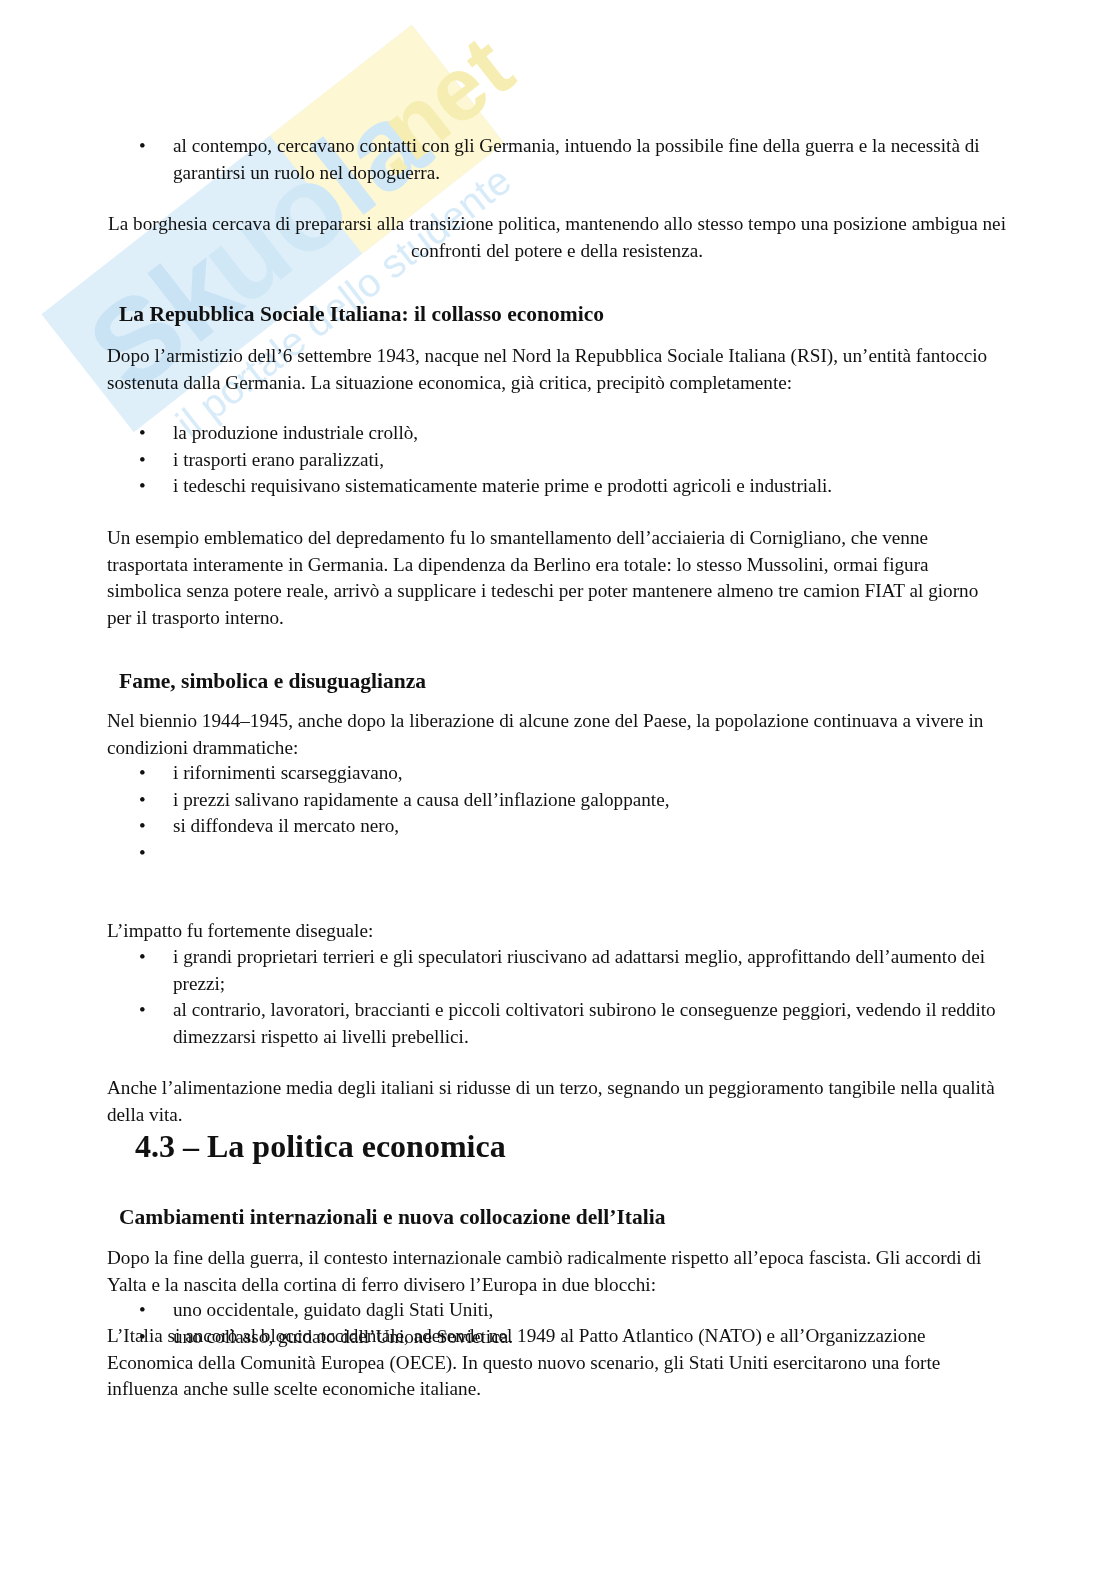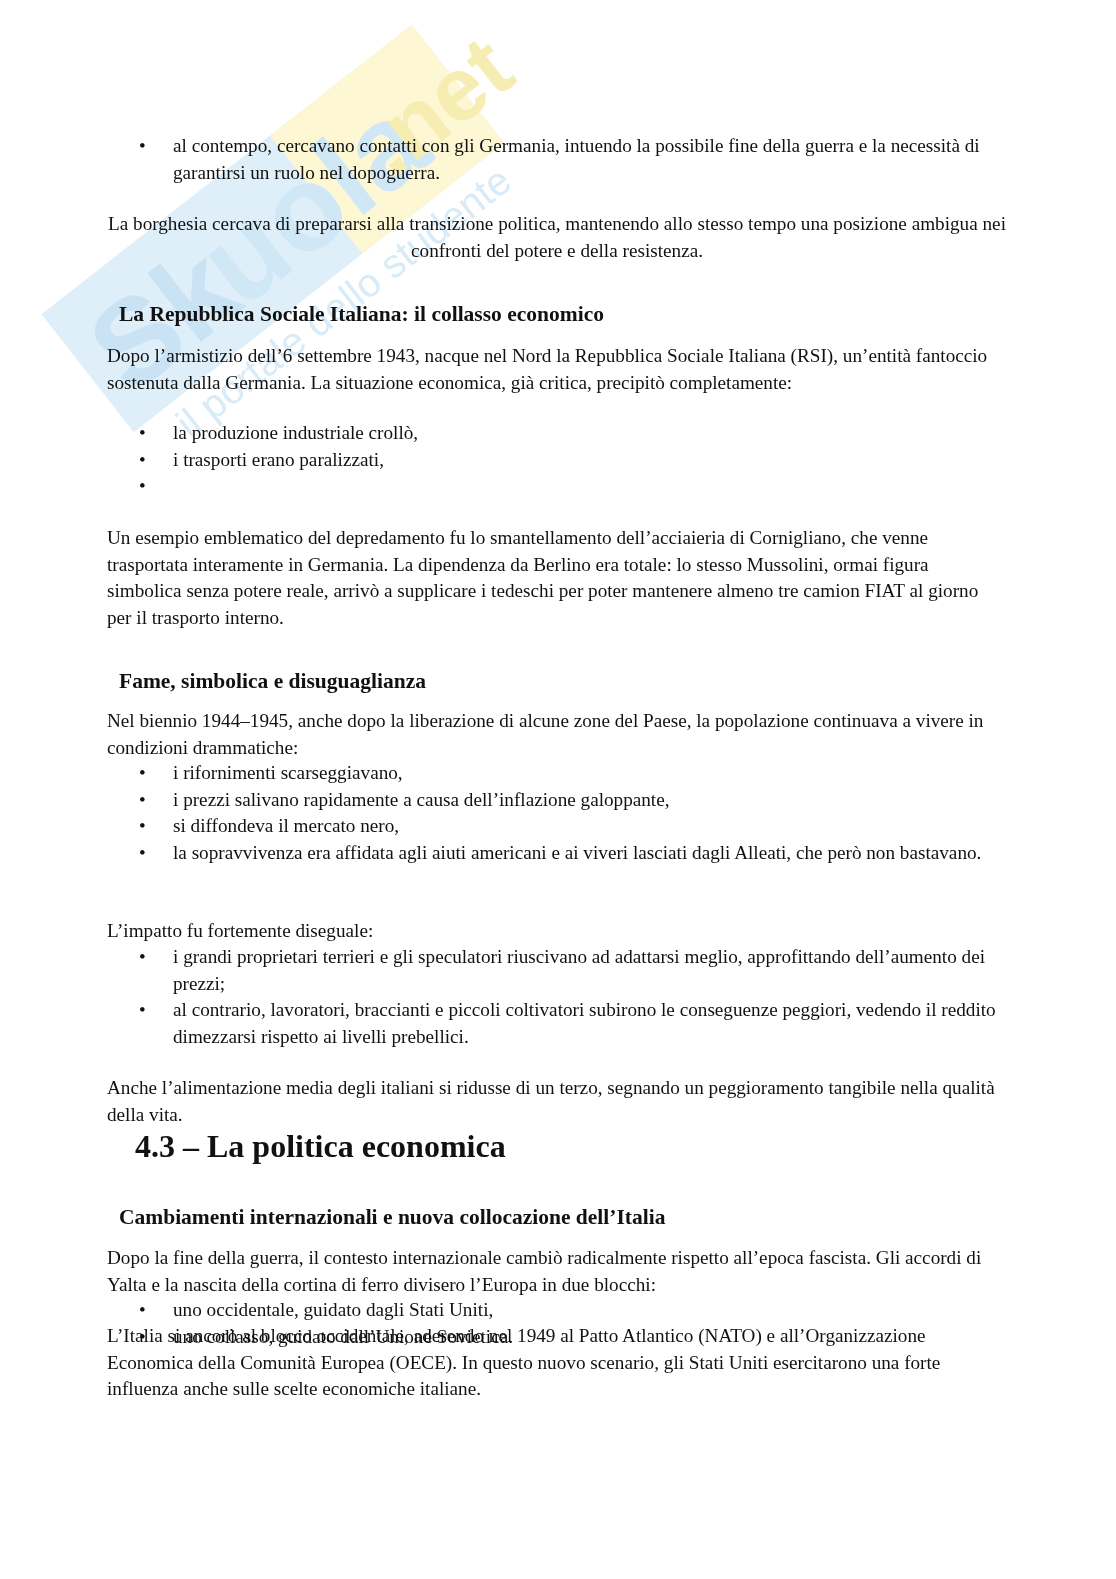--- a/index.html
+++ b/index.html
@@ -101,42 +101,42 @@
   </div>
 
   <div class="block" style="top:343px;">
     <p>Dopo l’armistizio dell’6 settembre 1943, nacque nel Nord la Repubblica Sociale Italiana (RSI), un’entità fantoccio sostenuta dalla Germania. La situazione economica, già critica, precipitò completamente:</p>
   </div>
 
   <div class="block" style="top:420px;">
     <ul>
       <li><span class="bullet">•</span><span>la produzione industriale crollò,</span></li>
       <li><span class="bullet">•</span><span>i trasporti erano paralizzati,</span></li>
-      <li><span class="bullet">•</span></li>
+      <li><span class="bullet">•</span><span>i tedeschi requisivano sistematicamente materie prime e prodotti agricoli e industriali.</span></li>
     </ul>
   </div>
 
   <div class="block" style="top:525px;">
     <p>Un esempio emblematico del depredamento fu lo smantellamento dell’acciaieria di Cornigliano, che venne trasportata interamente in Germania. La dipendenza da Berlino era totale: lo stesso Mussolini, ormai figura simbolica senza potere reale, arrivò a supplicare i tedeschi per poter mantenere almeno tre camion FIAT al giorno per il trasporto interno.</p>
   </div>
 
   <div class="block" style="top:655px;">
     <h3>Fame, simbolica e disuguaglianza</h3>
   </div>
 
   <div class="block" style="top:708px;">
     <p>Nel biennio 1944–1945, anche dopo la liberazione di alcune zone del Paese, la popolazione continuava a vivere in condizioni drammatiche:</p>
   </div>
 
   <div class="block" style="top:760px;">
     <ul>
       <li><span class="bullet">•</span><span>i rifornimenti scarseggiavano,</span></li>
       <li><span class="bullet">•</span><span>i prezzi salivano rapidamente a causa dell’inflazione galoppante,</span></li>
       <li><span class="bullet">•</span><span>si diffondeva il mercato nero,</span></li>
-      <li><span class="bullet">•</span><span>la sopravvivenza era affidata agli aiuti americani e ai viveri lasciati dagli Alleati, che però non bastavano.</span></li>
+      <li><span class="bullet">•</span></li>
     </ul>
   </div>
 
   <div class="block" style="top:918px;">
     <p>L’impatto fu fortemente diseguale:</p>
   </div>
 
   <div class="block" style="top:944px;">
     <ul>
       <li><span class="bullet">•</span><span>i grandi proprietari terrieri e gli speculatori riuscivano ad adattarsi meglio, approfittando dell’aumento dei prezzi;</span></li>

